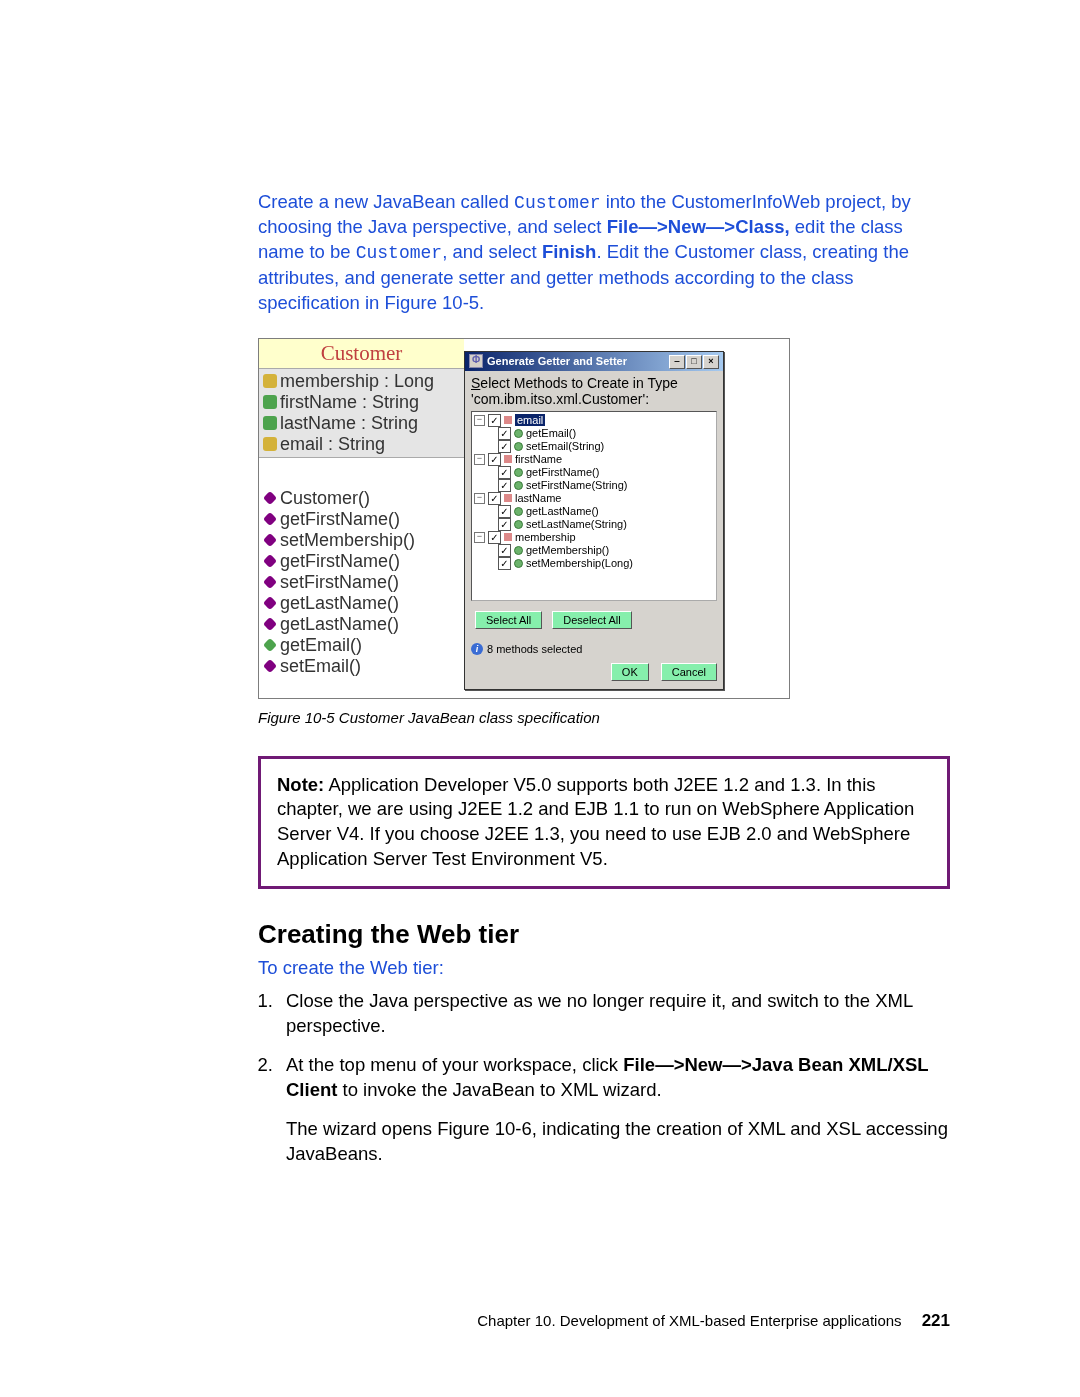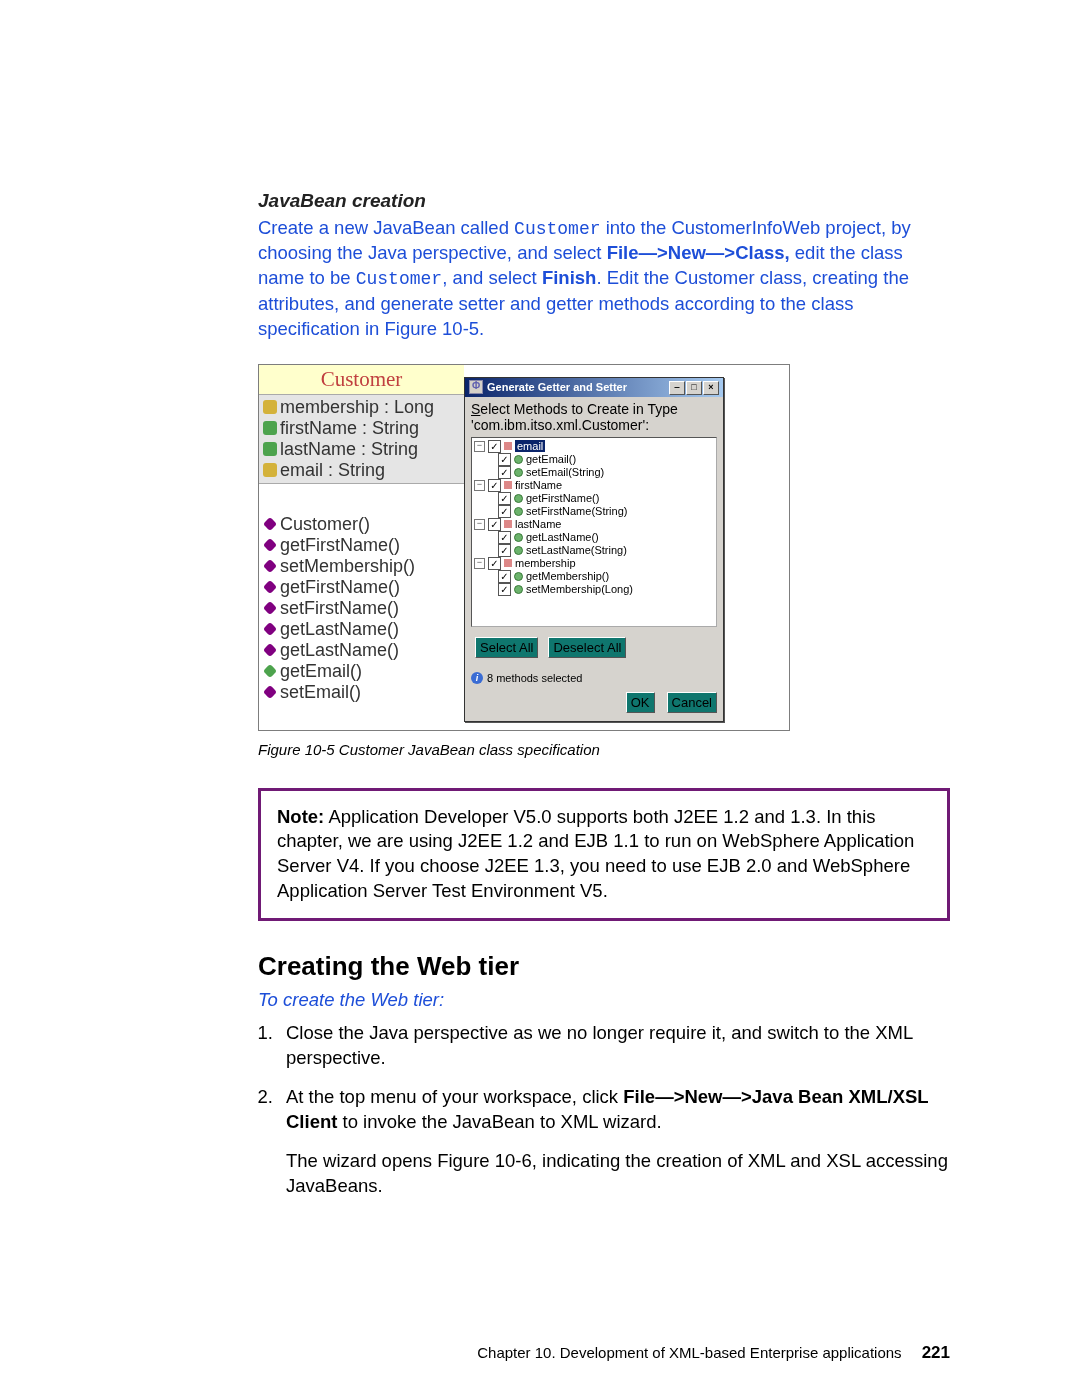--- a/index.html
+++ b/index.html
@@ -126,22 +126,22 @@
   }
   .cb{width:11px;height:11px;border:1px solid #555;background:#fff;display:inline-flex;
       align-items:center;justify-content:center;font-size:9px;line-height:9px;}
   .cb.checked::after{content:"✓";color:#000;font-size:10px;}
   .grp-ico{display:inline-block;width:8px;height:8px;background:#d88;}
   .circ{display:inline-block;width:7px;height:7px;border-radius:50%;background:#6cb36c;
         border:1px solid #3a7a3a;}
   .sel{background:#0a246a;color:#fff;padding:0 2px;}
   .btn-row{margin-top:10px;display:flex;gap:10px;padding-left:4px;}
   .winbtn{
-    background:#0f766e;border:1px solid #fff;border-right-color:#555;border-bottom-color:#555;
-    padding:2px 4px;font-size:13px;
+    background:#86efac;border:1px solid #fff;border-right-color:#555;border-bottom-color:#555;
+    padding:2px 10px;font-size:11px;
   }
   .status{margin-top:14px;display:flex;align-items:center;gap:4px;font-size:11px;}
   .info-i{display:inline-block;width:12px;height:12px;border-radius:50%;background:#3a6cd4;
           color:#fff;font-weight:bold;text-align:center;line-height:12px;font-size:9px;font-style:italic;}
   .dlg-footer{display:flex;justify-content:flex-end;gap:12px;margin-top:8px;}
 
   .caption{font-style:italic;font-size:15px;margin:10px 0 30px 0;}
 
   .note-box{
     border:3px solid #701a75;padding:14px 16px;margin-bottom:30px;font-size:18.5px;line-height:1.35;
@@ -154,21 +154,20 @@
   .footer{
     width:692px;padding:50px 130px 0 258px;display:flex;justify-content:flex-end;
     font-size:15px;align-items:baseline;gap:20px;
   }
   .pgnum{font-weight:bold;font-size:17px;}
 </style>
 </head>
 <body>
 
 <div class="page">
-  <div class="subsection-title">JavaBean creation</div>
   <p class="para">
     <span>Create a new JavaBean called </span><span class="mono">Customer</span><span> into the CustomerInfoWeb project, by choosing the Java perspective, and select </span><span class="bold">File—&gt;New—&gt;Class,</span><span> edit the class name to be </span><span class="mono">Customer</span><span>, and select </span><span class="bold">Finish</span><span>. Edit the Customer class, creating the attributes, and generate setter and getter methods according to the class specification in Figure 10-5.</span>
   </p>
 
   <div class="figure-wrap">
 
     <div class="uml-col">
       <div class="uml-header">Customer</div>
       <div class="uml-attrs" id="uml-attrs">
           <div class="uml-row">
@@ -334,21 +333,21 @@
       </div>
     </div>
   </div>
   <div class="caption">Figure 10-5   Customer JavaBean class specification</div>
 
   <div class="note-box">
     <span class="bold">Note:</span><span> Application Developer V5.0 supports both J2EE 1.2 and 1.3. In this chapter, we are using J2EE 1.2 and EJB 1.1 to run on WebSphere Application Server V4. If you choose J2EE 1.3, you need to use EJB 2.0 and WebSphere Application Server Test Environment V5.</span>
   </div>
 
   <div class="h3">Creating the Web tier</div>
-  <div class="para" style="margin-bottom:8px;font-style:italic;">To create the Web tier:</div>
+  <div class="para" style="margin-bottom:8px;">To create the Web tier:</div>
   <ol class="steps">
     <li>Close the Java perspective as we no longer require it, and switch to the XML perspective.</li>
     <li>
       <span>At the top menu of your workspace, click </span><span class="bold">File—&gt;New—&gt;Java Bean XML/XSL Client</span><span> to invoke the JavaBean to XML wizard.</span>
       <div class="step-sub">The wizard opens Figure 10-6, indicating the creation of XML and XSL accessing JavaBeans.</div>
     </li>
   </ol>
 </div>
 <div class="footer">
   <span>Chapter 10. Development of XML-based Enterprise applications</span>

